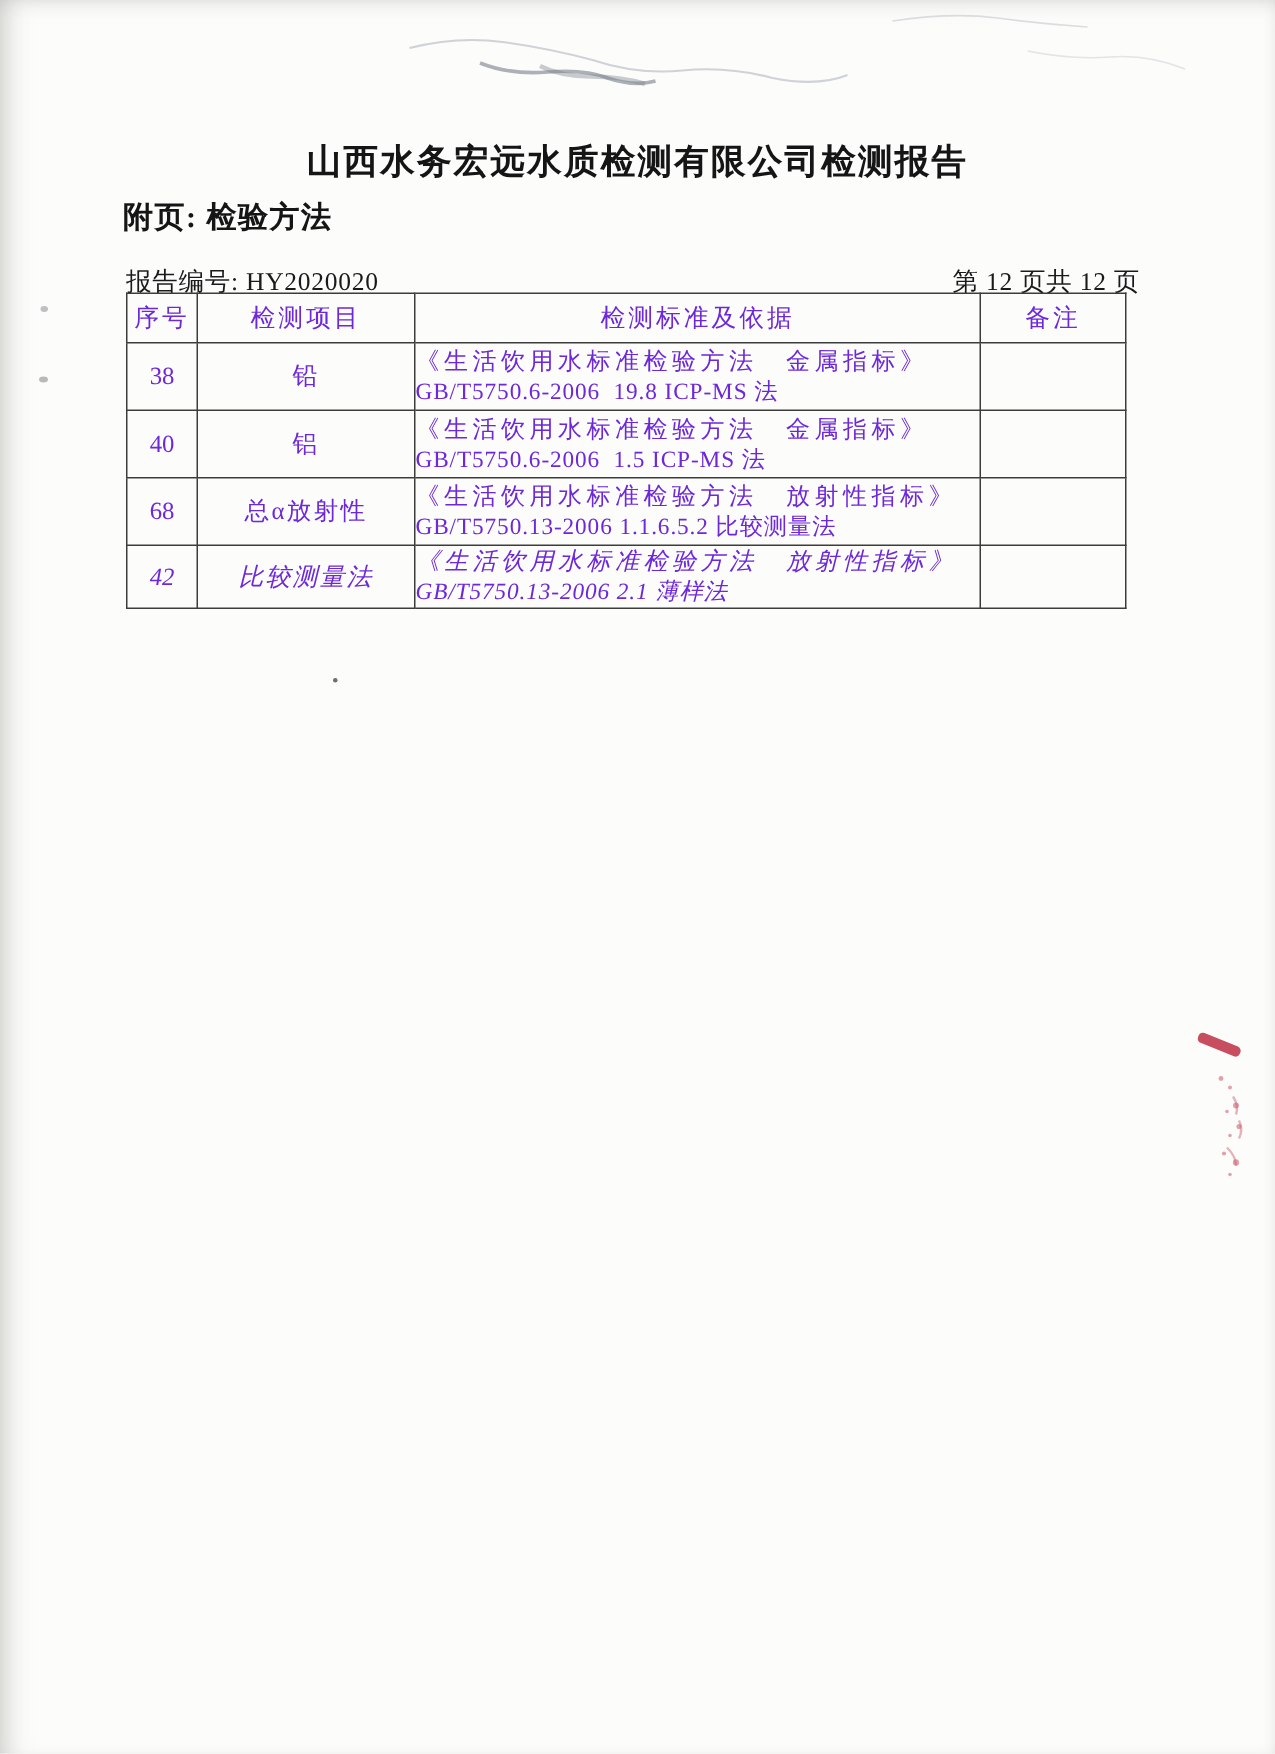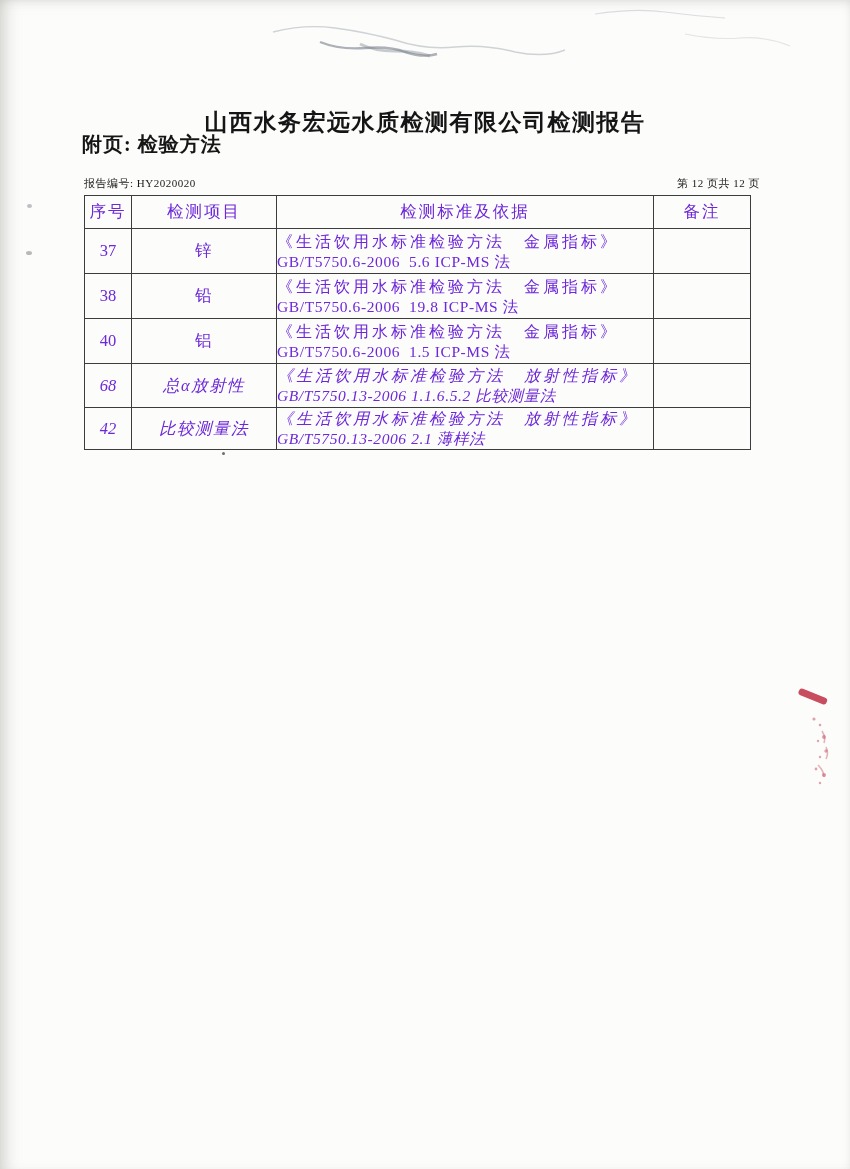--- a/index.html
+++ b/index.html
@@ -13,36 +13,36 @@
   }
   .page{
     position:absolute;inset:0;
     background:#fcfcfb;
     box-shadow:inset 14px 0 16px -10px rgba(150,150,145,.45),
                inset 0 10px 14px -10px rgba(160,160,155,.35),
                inset -6px 0 10px -8px rgba(170,170,165,.3);
   }
   
   .doc-title{
-    position:absolute;top:107px;left:0;right:0;
+    position:absolute;top:92px;left:0;right:0;
     text-align:center;
     font-size:23px;font-weight:bold;
     letter-spacing:1.5px;color:#151515;
   }
   .doc-subtitle{
     position:absolute;top:131px;left:62px;
     font-size:20px;font-weight:bold;
     letter-spacing:1px;color:#151515;
     white-space:pre;
     padding-left:20px;
   }
   .meta-row{
     position:absolute;top:176px;left:84px;right:90px;
     display:flex;justify-content:space-between;
-    font-size:11px;color:#1a1a1a;
+    font-size:17px;color:#1a1a1a;
   }
   .report-no,.page-info{white-space:pre;letter-spacing:.5px;}
   
   table.methods{
     position:absolute;left:84px;top:195px;
     width:666px;
     border-collapse:collapse;
     table-layout:fixed;
     font-size:16px;color:#6d28d9;
   }
@@ -117,29 +117,20 @@
     <thead>
       <tr>
         <th>序号</th>
         <th>检测项目</th>
         <th>检测标准及依据</th>
         <th>备注</th>
       </tr>
     </thead>
     <tbody id="methods-body">
         <tr>
-      <td class="cell-no">37</td>
-      <td class="cell-item">锌</td>
-      <td class="cell-std">
-        <span class="std-line1">《生活饮用水标准检验方法　金属指标》</span>
-        <span class="std-line2">GB/T5750.6-2006  5.6 ICP-MS 法</span>
-      </td>
-      <td class="cell-remark"></td>
-    </tr>
-        <tr>
       <td class="cell-no">38</td>
       <td class="cell-item">铅</td>
       <td class="cell-std">
         <span class="std-line1">《生活饮用水标准检验方法　金属指标》</span>
         <span class="std-line2">GB/T5750.6-2006  19.8 ICP-MS 法</span>
       </td>
       <td class="cell-remark"></td>
     </tr>
         <tr>
       <td class="cell-no">40</td>

